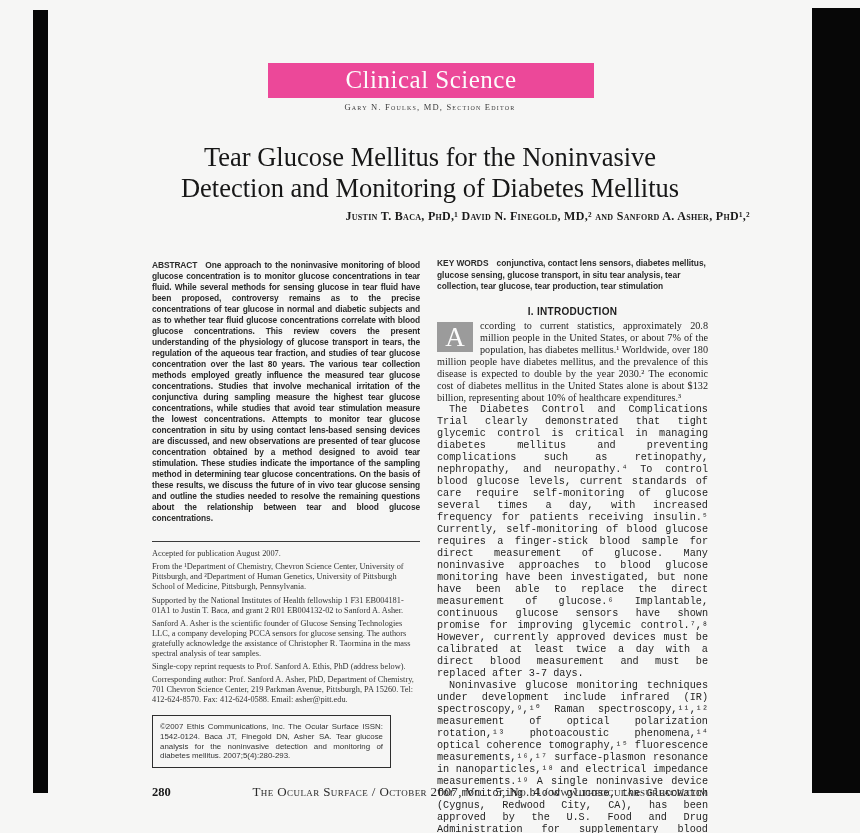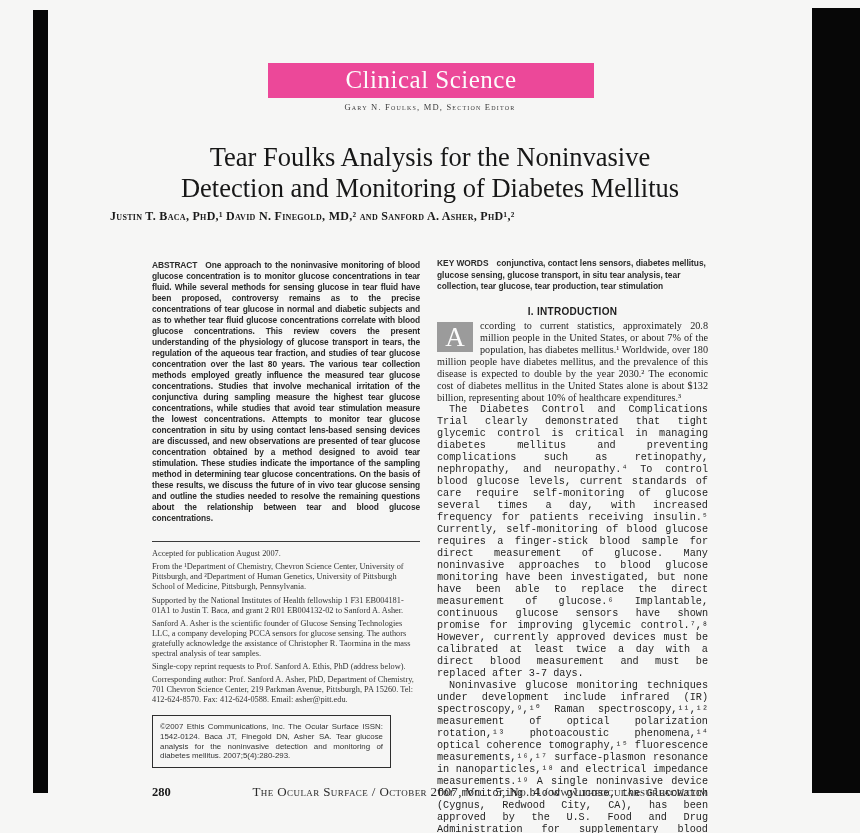--- a/index.html
+++ b/index.html
@@ -26,21 +26,21 @@
     position:absolute; left:230px; top:102px; width:400px;
     text-align:center; font-size:8.5px; letter-spacing:1.2px; color:#3c3c3c;
     font-variant:small-caps;
   }
   .article-title {
     position:absolute; left:110px; top:142px; width:640px;
     text-align:center; font-size:26.5px; line-height:31px; color:#171717;
   }
   .authors {
     position:absolute; left:110px; top:209px; width:640px;
-    text-align:left; font-size:12px; font-weight:bold; font-variant:small-caps;
+    text-align:right; font-size:12px; font-weight:bold; font-variant:small-caps;
     letter-spacing:.3px; color:#1a1a1a;
   }
 
   .col-left  { position:absolute; left:152px; top:260px; width:268px; }
   .col-right { position:absolute; left:437px; top:258px; width:271px; }
 
   .sans-bold {
     font-family:"Liberation Sans", sans-serif; font-weight:bold;
     font-size:8.4px; line-height:11px; color:#2b2b2b;
   }
@@ -92,21 +92,21 @@
 <div class="scan-bar left"></div>
 <div class="scan-bar right"></div>
 
 <div class="banner">
   <span>Clinical Science</span>
 </div>
 
 <div class="editor-line">Gary N. Foulks, MD, Section Editor</div>
 
 <div class="article-title">
-  <div>Tear Foulks Analysis for the Noninvasive</div>
+  <div>Tear Glucose Mellitus for the Noninvasive</div>
   <div>Detection and Monitoring of Diabetes Mellitus</div>
 </div>
 
 <div class="authors">Justin T. Baca, PhD,¹ David N. Finegold, MD,² and Sanford A. Asher, PhD¹,²</div>
 
 <div class="col-left">
   <p class="sans-bold abstract"><span class="block-label">ABSTRACT</span><span>One approach to the noninvasive monitoring of blood glucose concentration is to monitor glucose concentrations in tear fluid. While several methods for sensing glucose in tear fluid have been proposed, controversy remains as to the precise concentrations of tear glucose in normal and diabetic subjects and as to whether tear fluid glucose concentrations correlate with blood glucose concentrations. This review covers the present understanding of the physiology of glucose transport in tears, the regulation of the aqueous tear fraction, and studies of tear glucose concentration over the last 80 years. The various tear collection methods employed greatly influence the measured tear glucose concentrations. Studies that involve mechanical irritation of the conjunctiva during sampling measure the highest tear glucose concentrations, while studies that avoid tear stimulation measure the lowest concentrations. Attempts to monitor tear glucose concentration in situ by using contact lens-based sensing devices are discussed, and new observations are presented of tear glucose concentration obtained by a method designed to avoid tear stimulation. These studies indicate the importance of the sampling method in determining tear glucose concentrations. On the basis of these results, we discuss the future of in vivo tear glucose sensing and outline the studies needed to resolve the remaining questions about the relationship between tear and blood glucose concentrations.</span></p>
 
   <hr class="rule">
 

